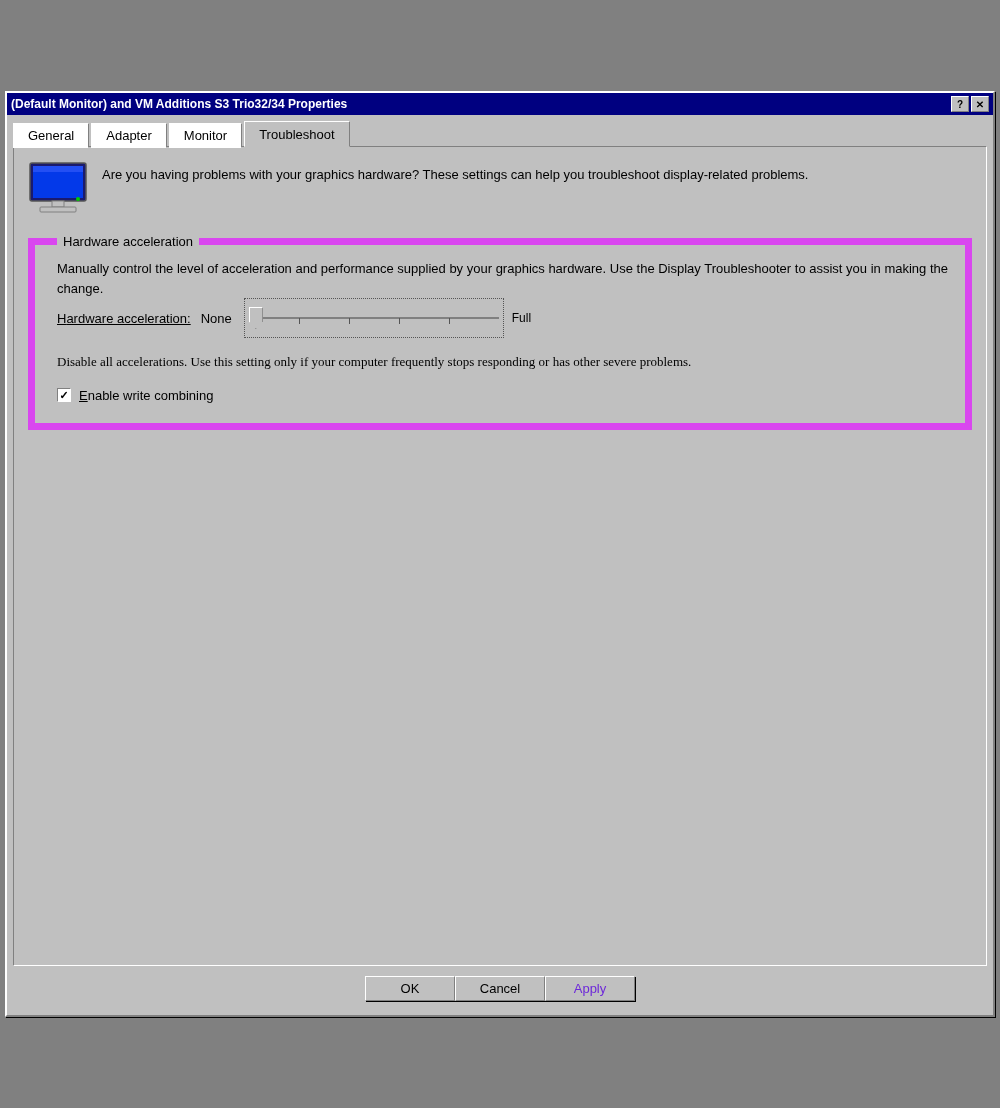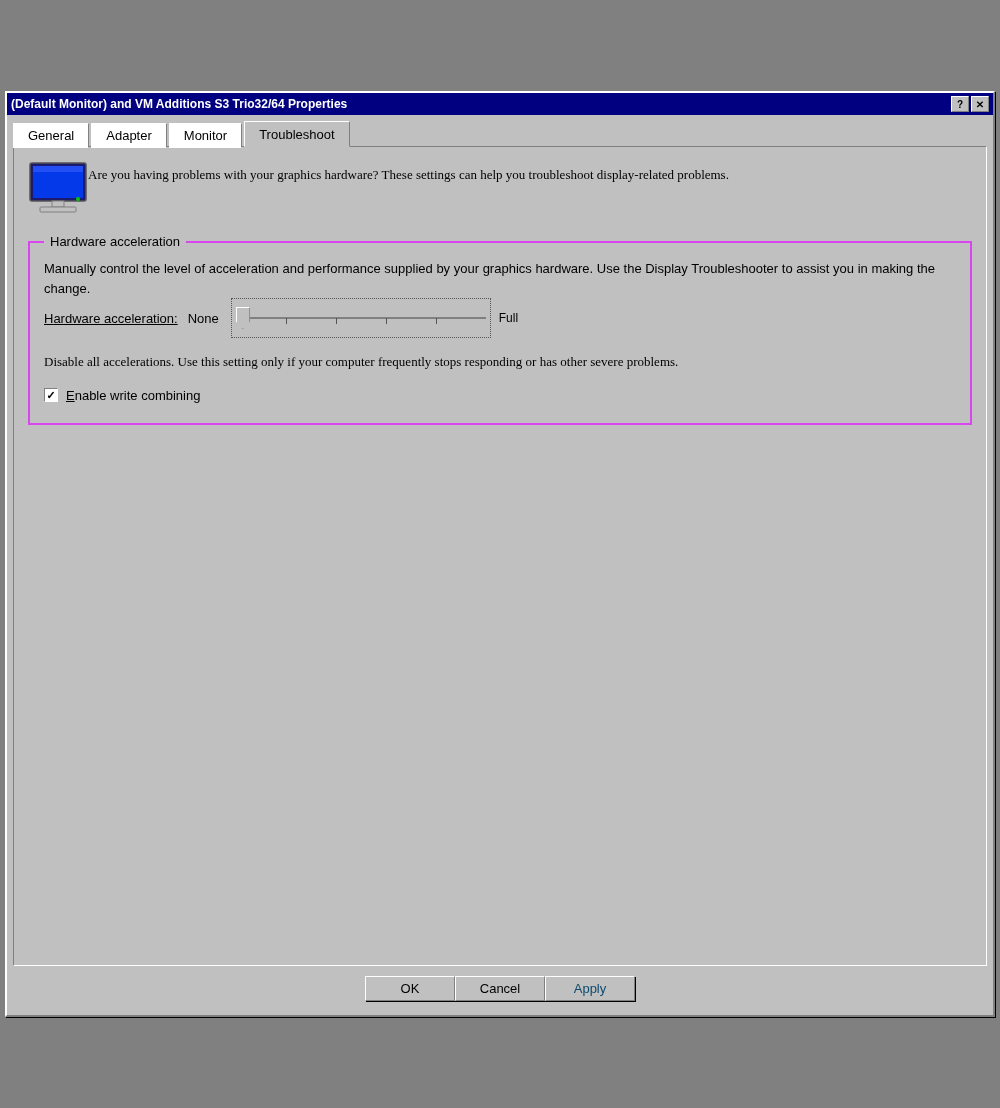--- a/index.html
+++ b/index.html
@@ -103,40 +103,40 @@
       padding: 14px;
       position: relative;
       z-index: 1;
       min-height: 820px;
     }
 
     
     .intro-section {
       display: flex;
       align-items: flex-start;
+      gap: 14px;
       margin-bottom: 18px;
-      font-family: Liberation Serif, serif;
     }
 
     .monitor-icon {
       width: 60px;
       height: 55px;
       flex-shrink: 0;
     }
 
     .intro-text {
       font-size: 13px;
       line-height: 1.5;
       padding-top: 4px;
     }
 
     
     .hw-group {
-      border: 2px solid #d946ef;
-      padding: 10px 14px 20px 14px;
+      border: 7px solid #d946ef;
+      padding: 10px 14px 20px 22px;
       margin-bottom: 20px;
       position: relative;
     }
 
     .hw-group legend {
       padding: 0 6px;
       font-size: 13px;
       background: #c0c0c0;
     }
 
@@ -257,38 +257,38 @@
       padding: 4px 16px;
       background: #c0c0c0;
       border: 1px solid;
       border-color: #ffffff #808080 #808080 #ffffff;
       font-size: 13px;
       cursor: pointer;
       box-shadow: 1px 1px 0 #000;
     }
 
     .win-btn.disabled {
-      color: #0c4a6e;
+      color: #6d28d9;
       cursor: default;
     }
 
     
     .monitor-svg {
       width: 60px;
       height: 55px;
     }
   </style>
 </head>
 <body>
 
 <div class="window">
 
   <div class="title-bar">
     <div class="title-bar-text">
-      <span>(Default Monitor) and VM Additions S3 Trio32/64 Properties</span>
+      <span>(Default Monitor) and VM Additions S3 Trio32/34 Properties</span>
     </div>
     <div class="title-bar-controls">
       <div class="title-btn">?</div>
       <div class="title-btn">✕</div>
     </div>
   </div>
 
   <div class="window-content">
 
     <div class="tabs">

